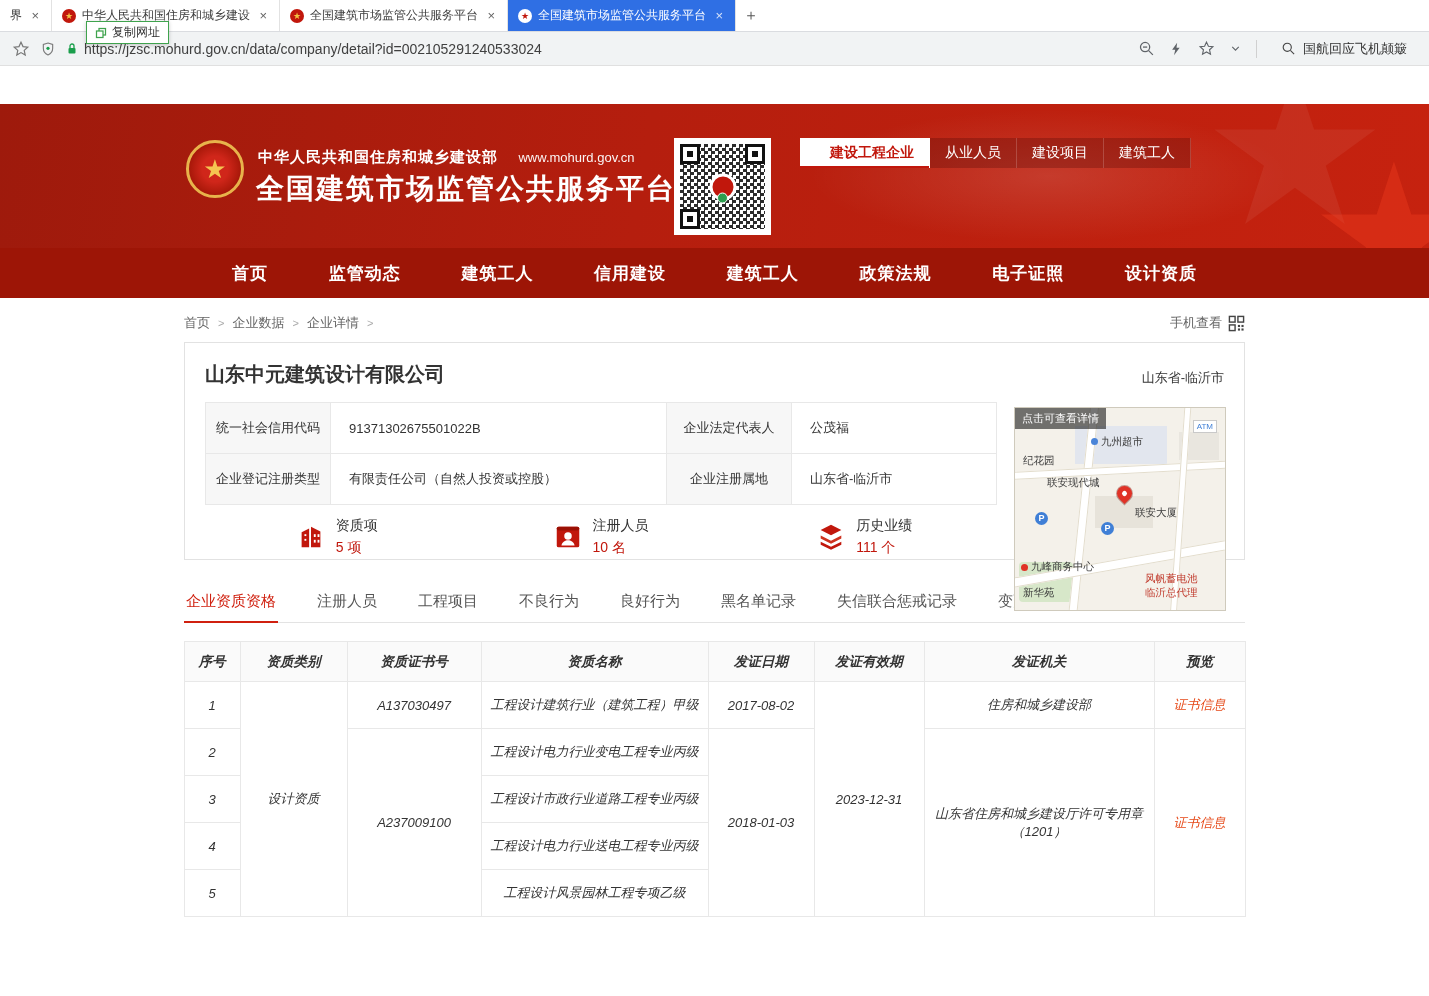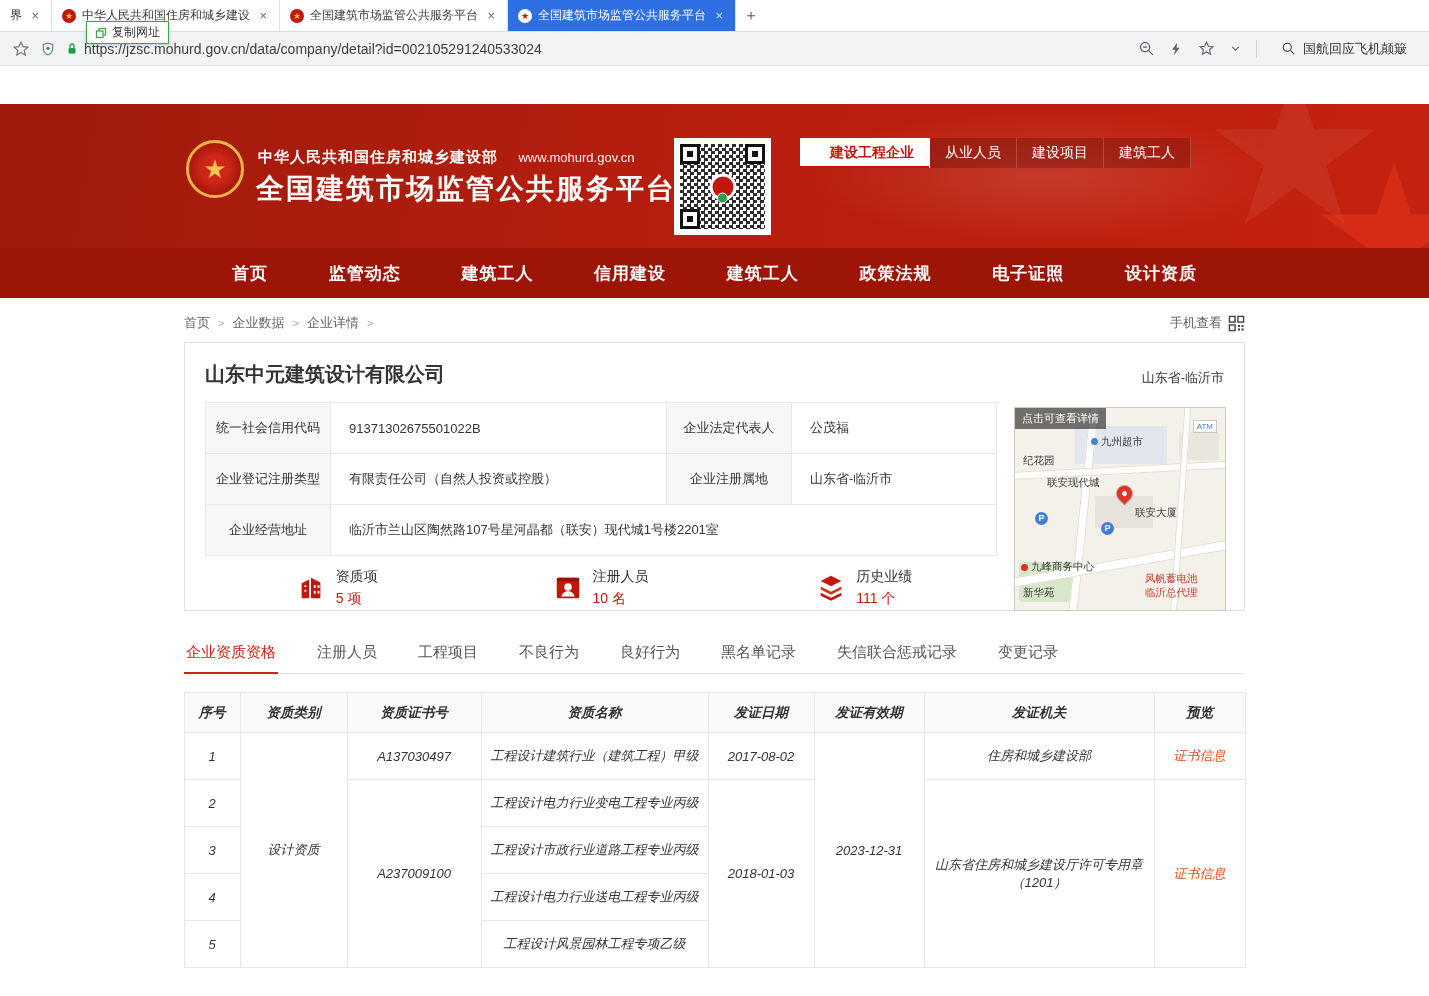--- a/index.html
+++ b/index.html
@@ -324,24 +324,20 @@
       <td class="val w-big">91371302675501022B</td>
       <td class="lbl">企业法定代表人</td>
       <td class="val w-val">公茂福</td>
     </tr>
     <tr>
       <td class="lbl">企业登记注册类型</td>
       <td class="val">有限责任公司（自然人投资或控股）</td>
       <td class="lbl">企业注册属地</td>
       <td class="val">山东省-临沂市</td>
     </tr>
-    <tr>
-      <td class="lbl">企业经营地址</td>
-      <td class="val" colspan="3">临沂市兰山区陶然路107号星河晶都（联安）现代城1号楼2201室</td>
-    </tr>
   </tbody>
     </table>
 
   <div class="stats">
     <div class="stat">
       <svg width="30" height="30" viewBox="0 0 32 32">
         <path fill="#c1170c" d="M6 27V11l8-4v20H6z"></path>
           <path fill="#c1170c" d="M16 27V5l10 5v17H16z"></path>
         <rect x="19" y="13" width="2" height="3" fill="#fff"></rect>
           <rect x="23" y="13" width="2" height="3" fill="#fff"></rect>

